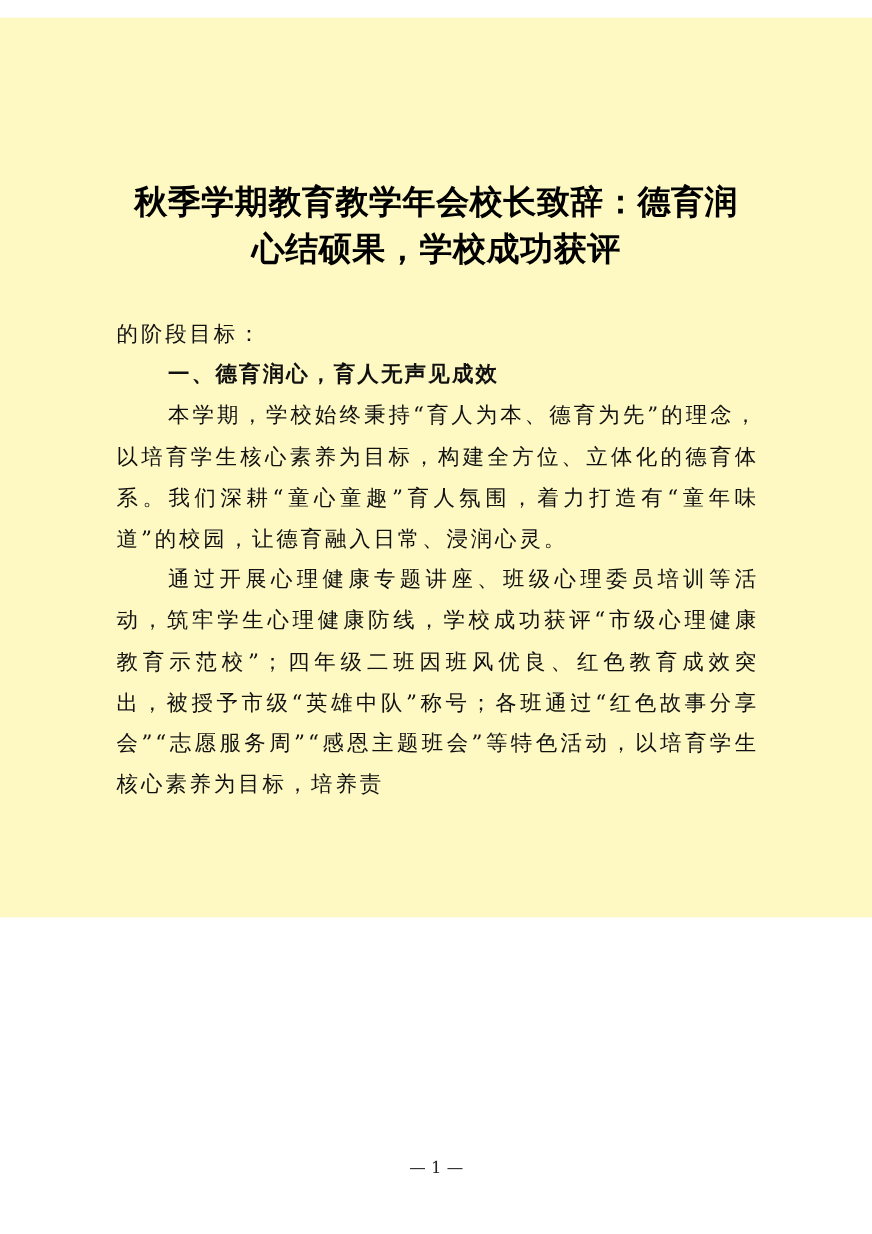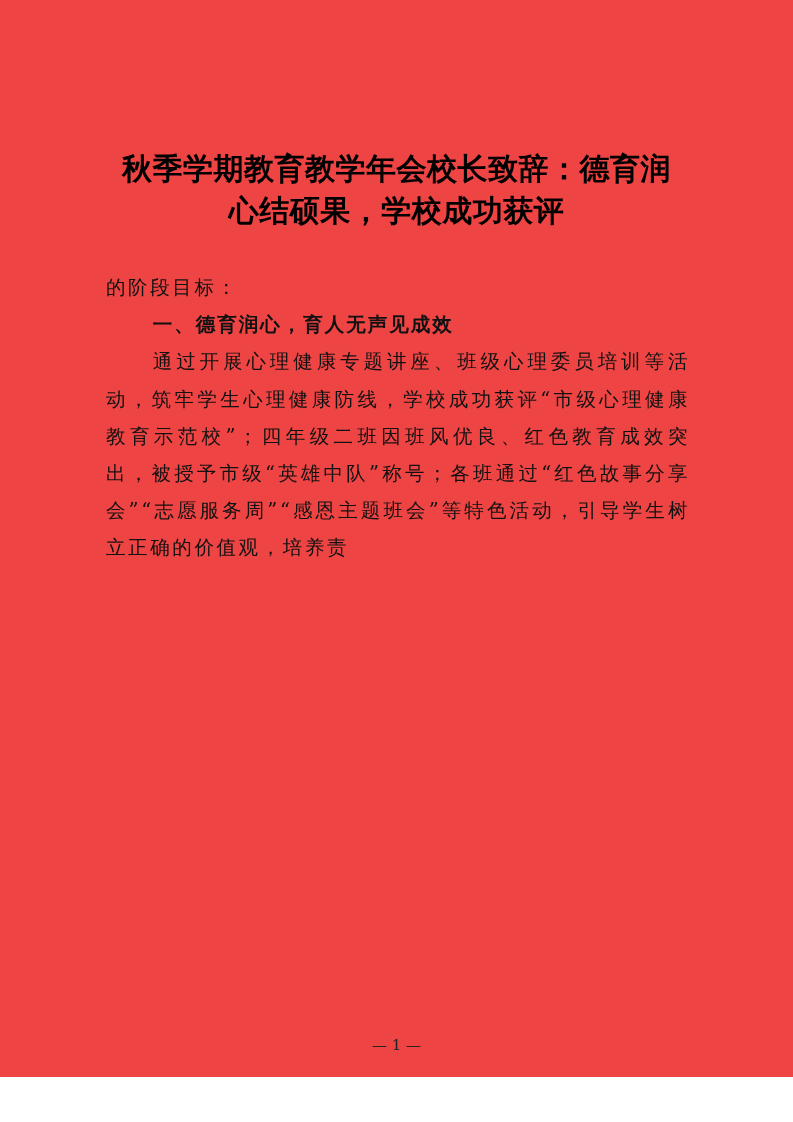--- a/index.html
+++ b/index.html
@@ -1,17 +1,17 @@
 <!DOCTYPE html>
 <html><head>
 <meta charset="utf-8">
 <style>
   html, body { margin: 0; padding: 0; background: #ffffff; }
   body { width: 793px; height: 1122px; position: relative; overflow: hidden; }
-  .page { position: absolute; left: 0; top: 0; width: 793px; height: 1077px; background: #ef4444; }
+  .page { position: absolute; left: 0; top: 16px; width: 793px; height: 818px; background: #fef9c3; }
   .title {
     position: absolute; left: 90px; top: 148px; width: 613px;
     text-align: center; font-family: "DejaVu Sans", sans-serif; font-weight: bold;
     font-size: 30px; line-height: 42px; color: #000; letter-spacing: 0.5px;
   }
   .body {
     position: absolute; left: 106px; top: 269px; width: 584px;
     font-family: "DejaVu Serif", serif; font-size: 19.5px; line-height: 37.2px;
     color: #111; text-align: justify; letter-spacing: 2.6px;
   }
@@ -28,17 +28,18 @@
 
 <div class="page">
   <div class="title">
     <div>秋季学期教育教学年会校长致辞：德育润</div>
     <div>心结硕果，学校成功获评</div>
   </div>
 
   <div class="body">
     <p>的阶段目标：</p>
     <p class="indent heading">一、德育润心，育人无声见成效</p>
-    <p class="indent">通过开展心理健康专题讲座、班级心理委员培训等活动，筑牢学生心理健康防线，学校成功获评“市级心理健康教育示范校”；四年级二班因班风优良、红色教育成效突出，被授予市级“英雄中队”称号；各班通过“红色故事分享会”“志愿服务周”“感恩主题班会”等特色活动，引导学生树立正确的价值观，培养责</p>
+    <p class="indent">本学期，学校始终秉持“育人为本、德育为先”的理念，以培育学生核心素养为目标，构建全方位、立体化的德育体系。我们深耕“童心童趣”育人氛围，着力打造有“童年味道”的校园，让德育融入日常、浸润心灵。</p>
+    <p class="indent">通过开展心理健康专题讲座、班级心理委员培训等活动，筑牢学生心理健康防线，学校成功获评“市级心理健康教育示范校”；四年级二班因班风优良、红色教育成效突出，被授予市级“英雄中队”称号；各班通过“红色故事分享会”“志愿服务周”“感恩主题班会”等特色活动，以培育学生核心素养为目标，培养责</p>
   </div>
 
   <div class="footer">— 1 —</div>
 </div>
 
 </body></html>

